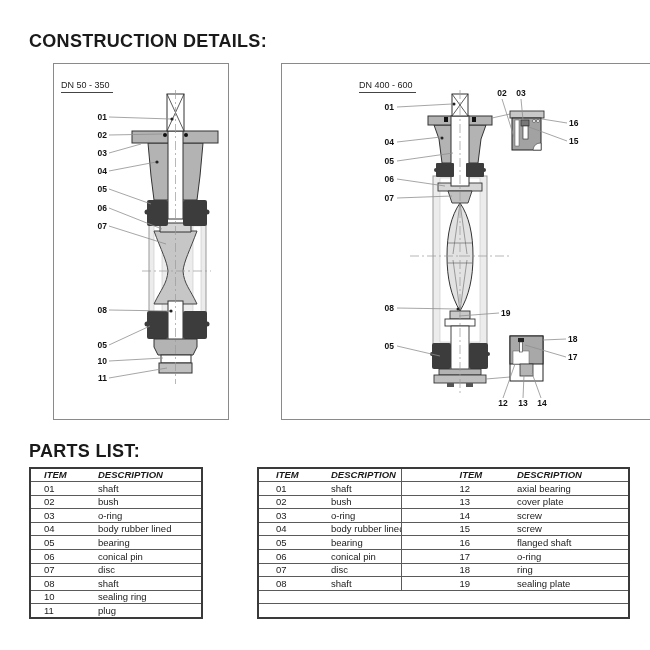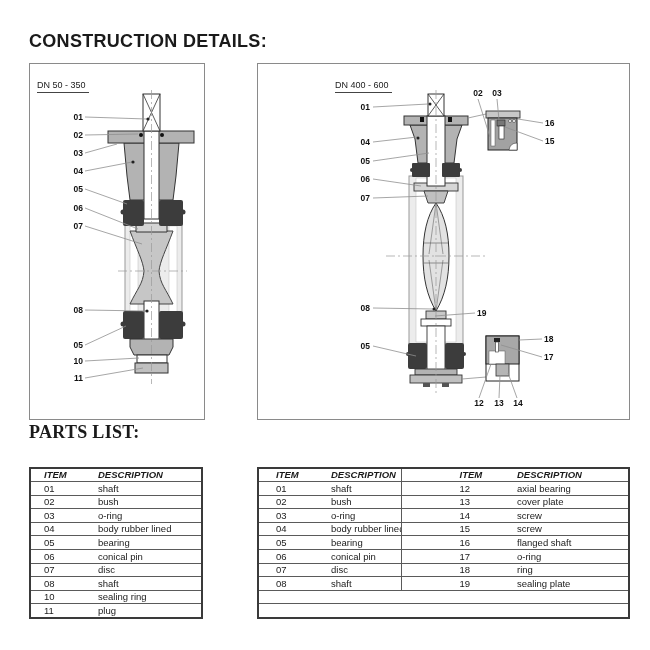--- a/index.html
+++ b/index.html
@@ -1,21 +1,21 @@
 <!DOCTYPE html>
 <html><head>
 <meta charset="utf-8">
 <style>
   html,body{margin:0;padding:0;background:#fff;}
   body{width:650px;height:650px;position:relative;font-family:"Liberation Sans","DejaVu Sans",sans-serif;color:#1a1a1a;}
   .abs{position:absolute;}
   .main-title{font-size:18px;font-weight:bold;letter-spacing:.3px;}
   #construction-title{left:29px;top:31px;}
-  #partslist-title{left:29px;top:422px;font-family:Liberation Serif, serif;}
-  .diagram-box{border:1px solid #8a8a8a;background:#fff;}
+  #partslist-title{left:29px;top:441px;}
+  .diagram-box{border:1px solid #8a8a8a;background:#fff;margin-left:24px;}
   #box-left{left:29px;top:63px;width:174px;height:355px;}
   #box-right{left:257px;top:63px;width:371px;height:355px;}
   .dn-label{position:absolute;left:7px;top:16px;font-size:9px;color:#222;border-bottom:1px solid #444;padding:0 3px 2px 0;white-space:nowrap;}
   #box-right .dn-label{left:77px;}
   svg{position:absolute;left:0;top:0;}
   
   table{border-collapse:collapse;table-layout:fixed;position:absolute;font-size:9.5px;}
   #table-left{left:29px;top:467px;width:174px;}
   #table-right{left:257px;top:467px;width:371px;}
   table{border:2px solid #3a3a3a;}

